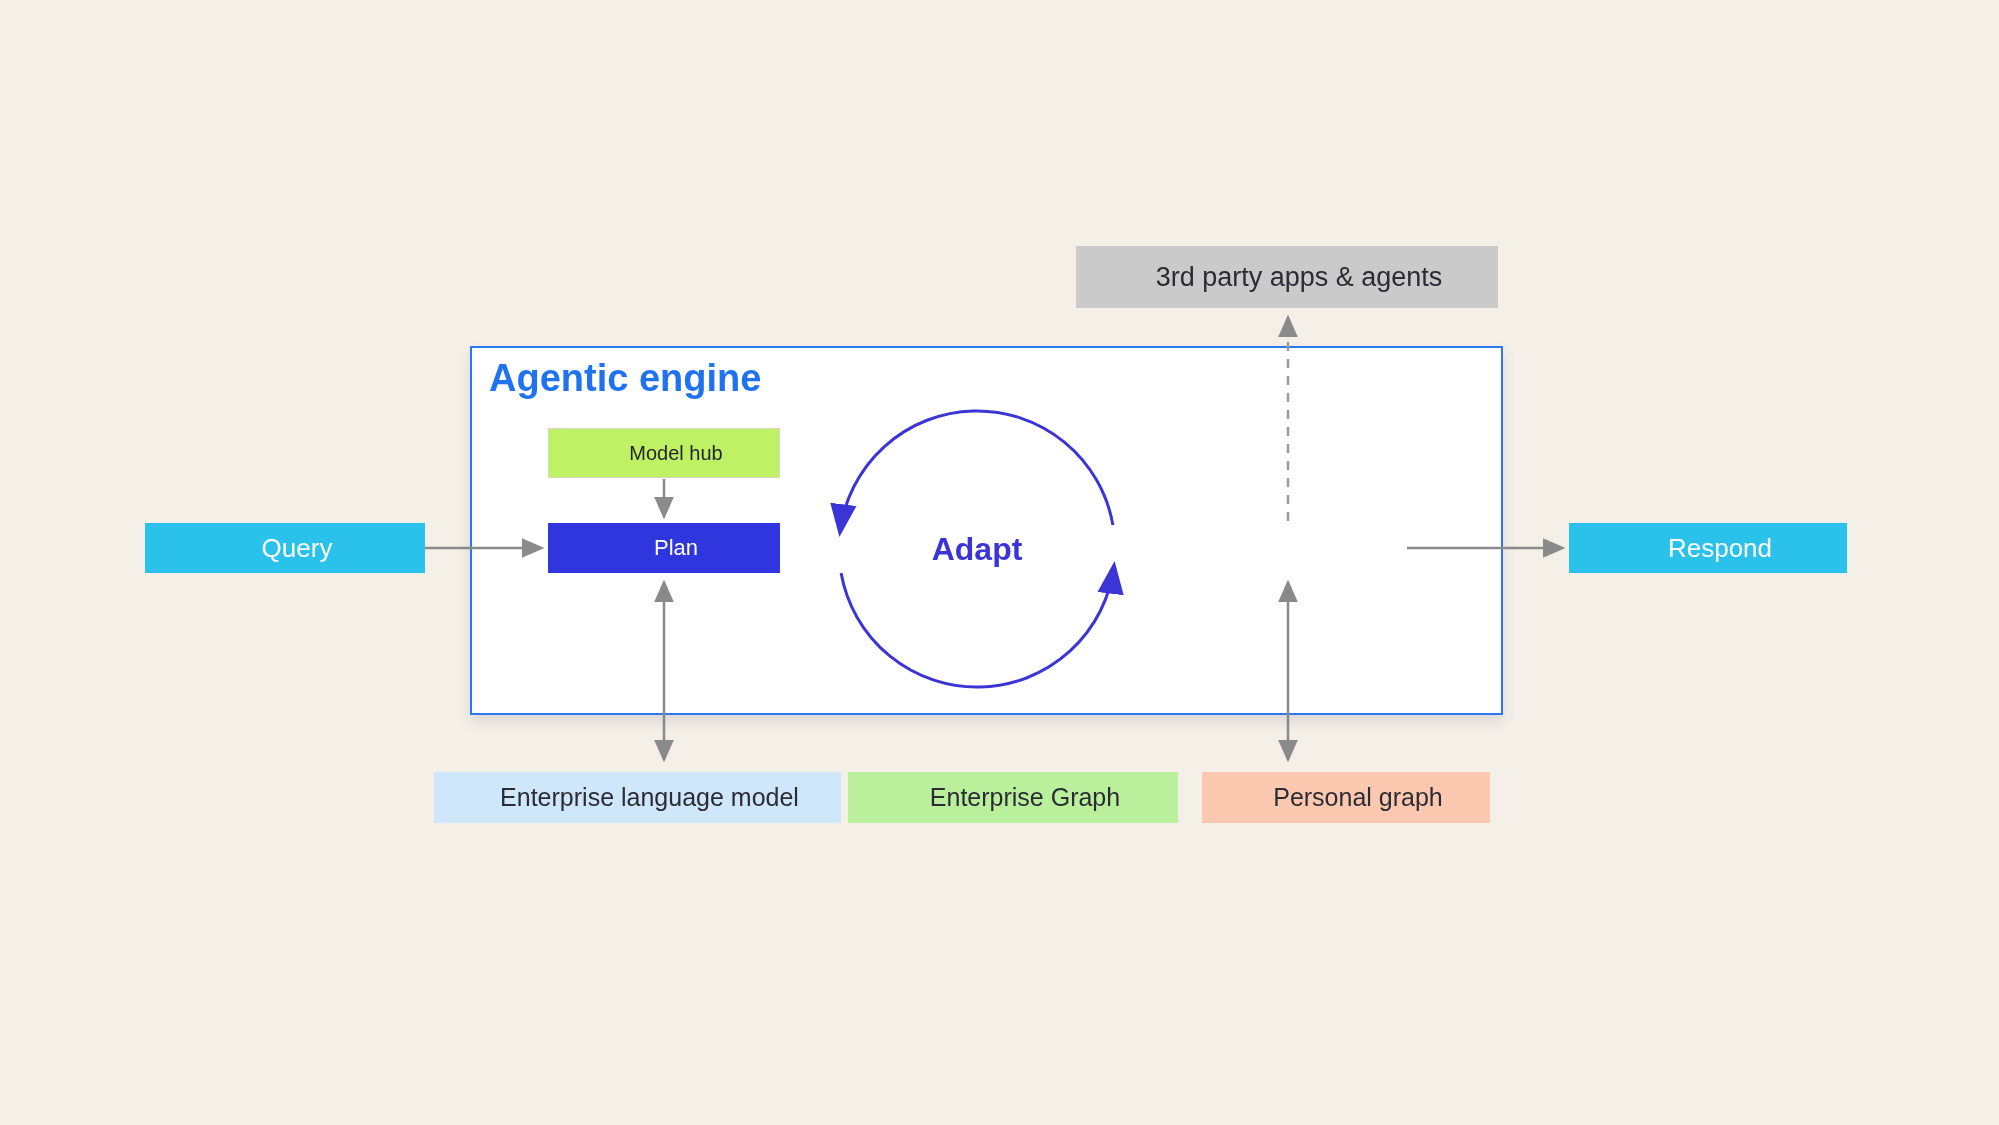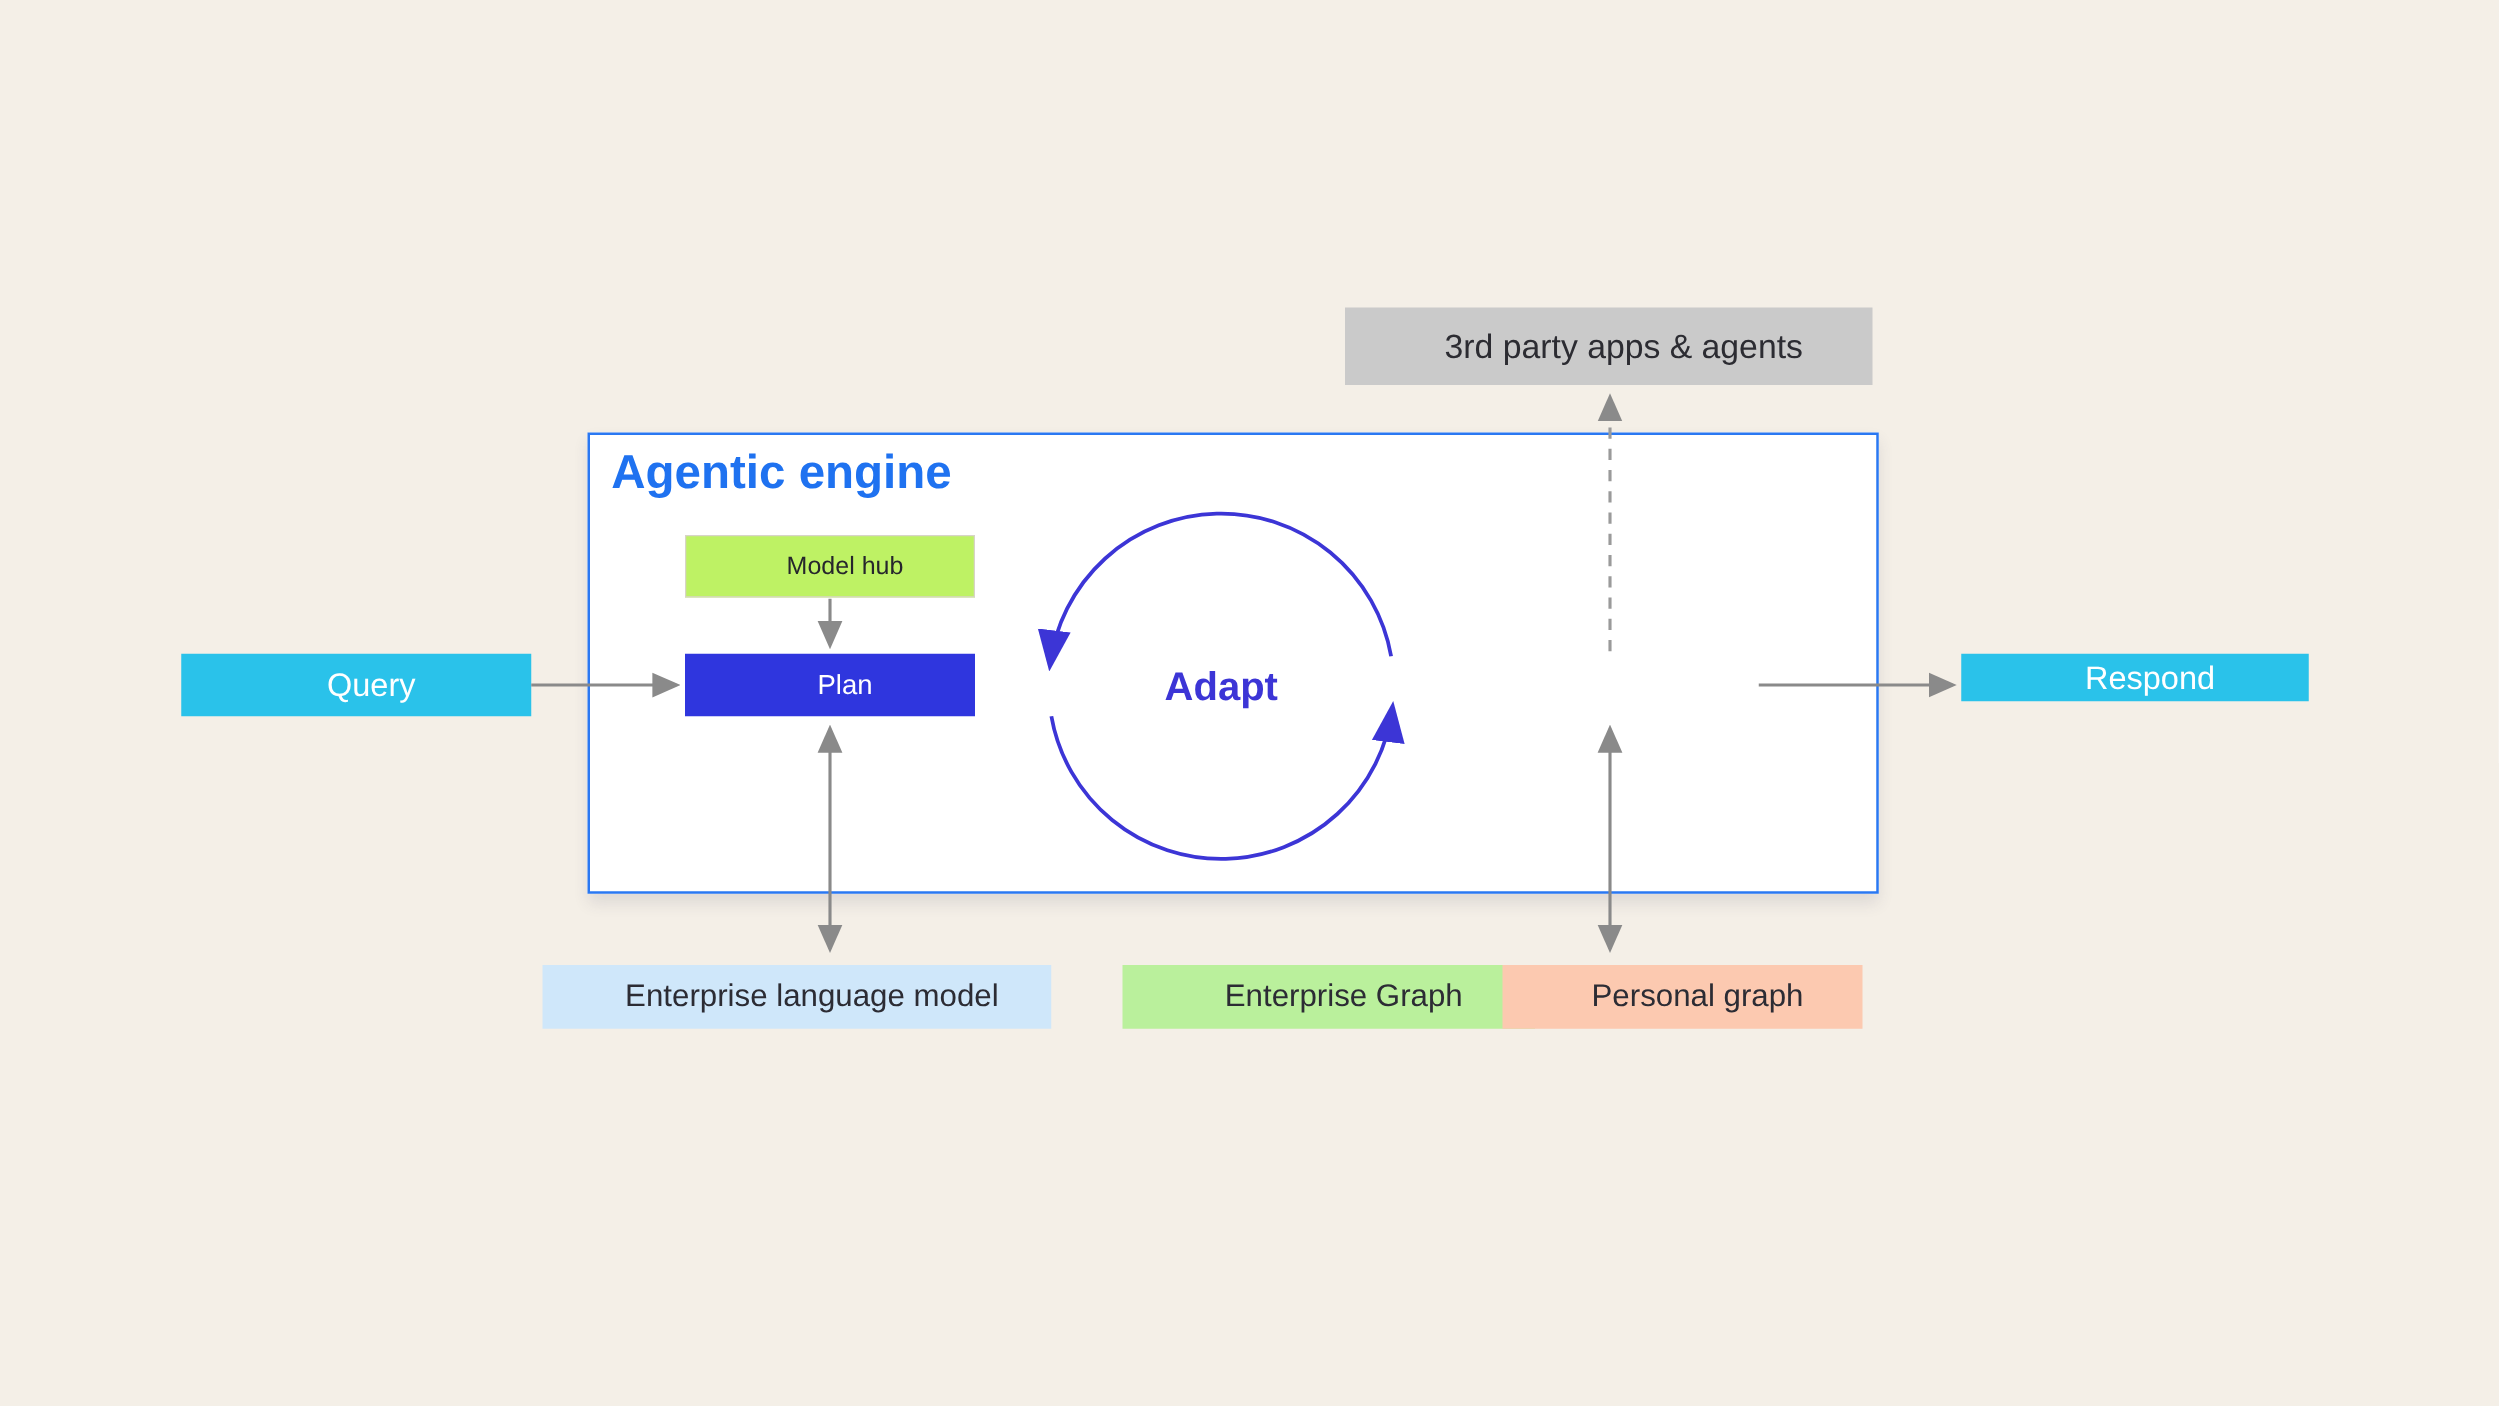--- a/index.html
+++ b/index.html
@@ -68,27 +68,27 @@
     position: absolute;
     left: 877px; top: 523px;
     width: 200px; height: 52px;
     display: flex; align-items: center; justify-content: center;
     color: #3c35d6;
     font-size: 32px;
     font-weight: bold;
   }
   
   #q  { left: 145px;  top: 523px; width: 280px; height: 50px; }
-  #r  { left: 1569px; top: 523px; width: 278px; height: 38px; }
+  #r  { left: 1569px; top: 523px; width: 278px; height: 50px; }
   #mh { left: 548px;  top: 428px; width: 232px; height: 50px; }
   #pl { left: 548px;  top: 523px; width: 232px; height: 50px; }
   #ex { left: 1173px; top: 523px; width: 234px; height: 50px; }
   #tp { left: 1076px; top: 246px; width: 422px; height: 62px; }
   #elm{ left: 434px;  top: 772px; width: 407px; height: 51px; }
-  #eg { left: 898px;  top: 772px; width: 330px; height: 51px; }
+  #eg { left: 848px;  top: 772px; width: 330px; height: 51px; }
   #pg { left: 1202px; top: 772px; width: 288px; height: 51px; text-align: right; }
   .arrows {
     position: absolute;
     left: 0; top: 0;
     width: 1999px; height: 1125px;
     pointer-events: none;
   }
 </style>
 </head>
 <body>

